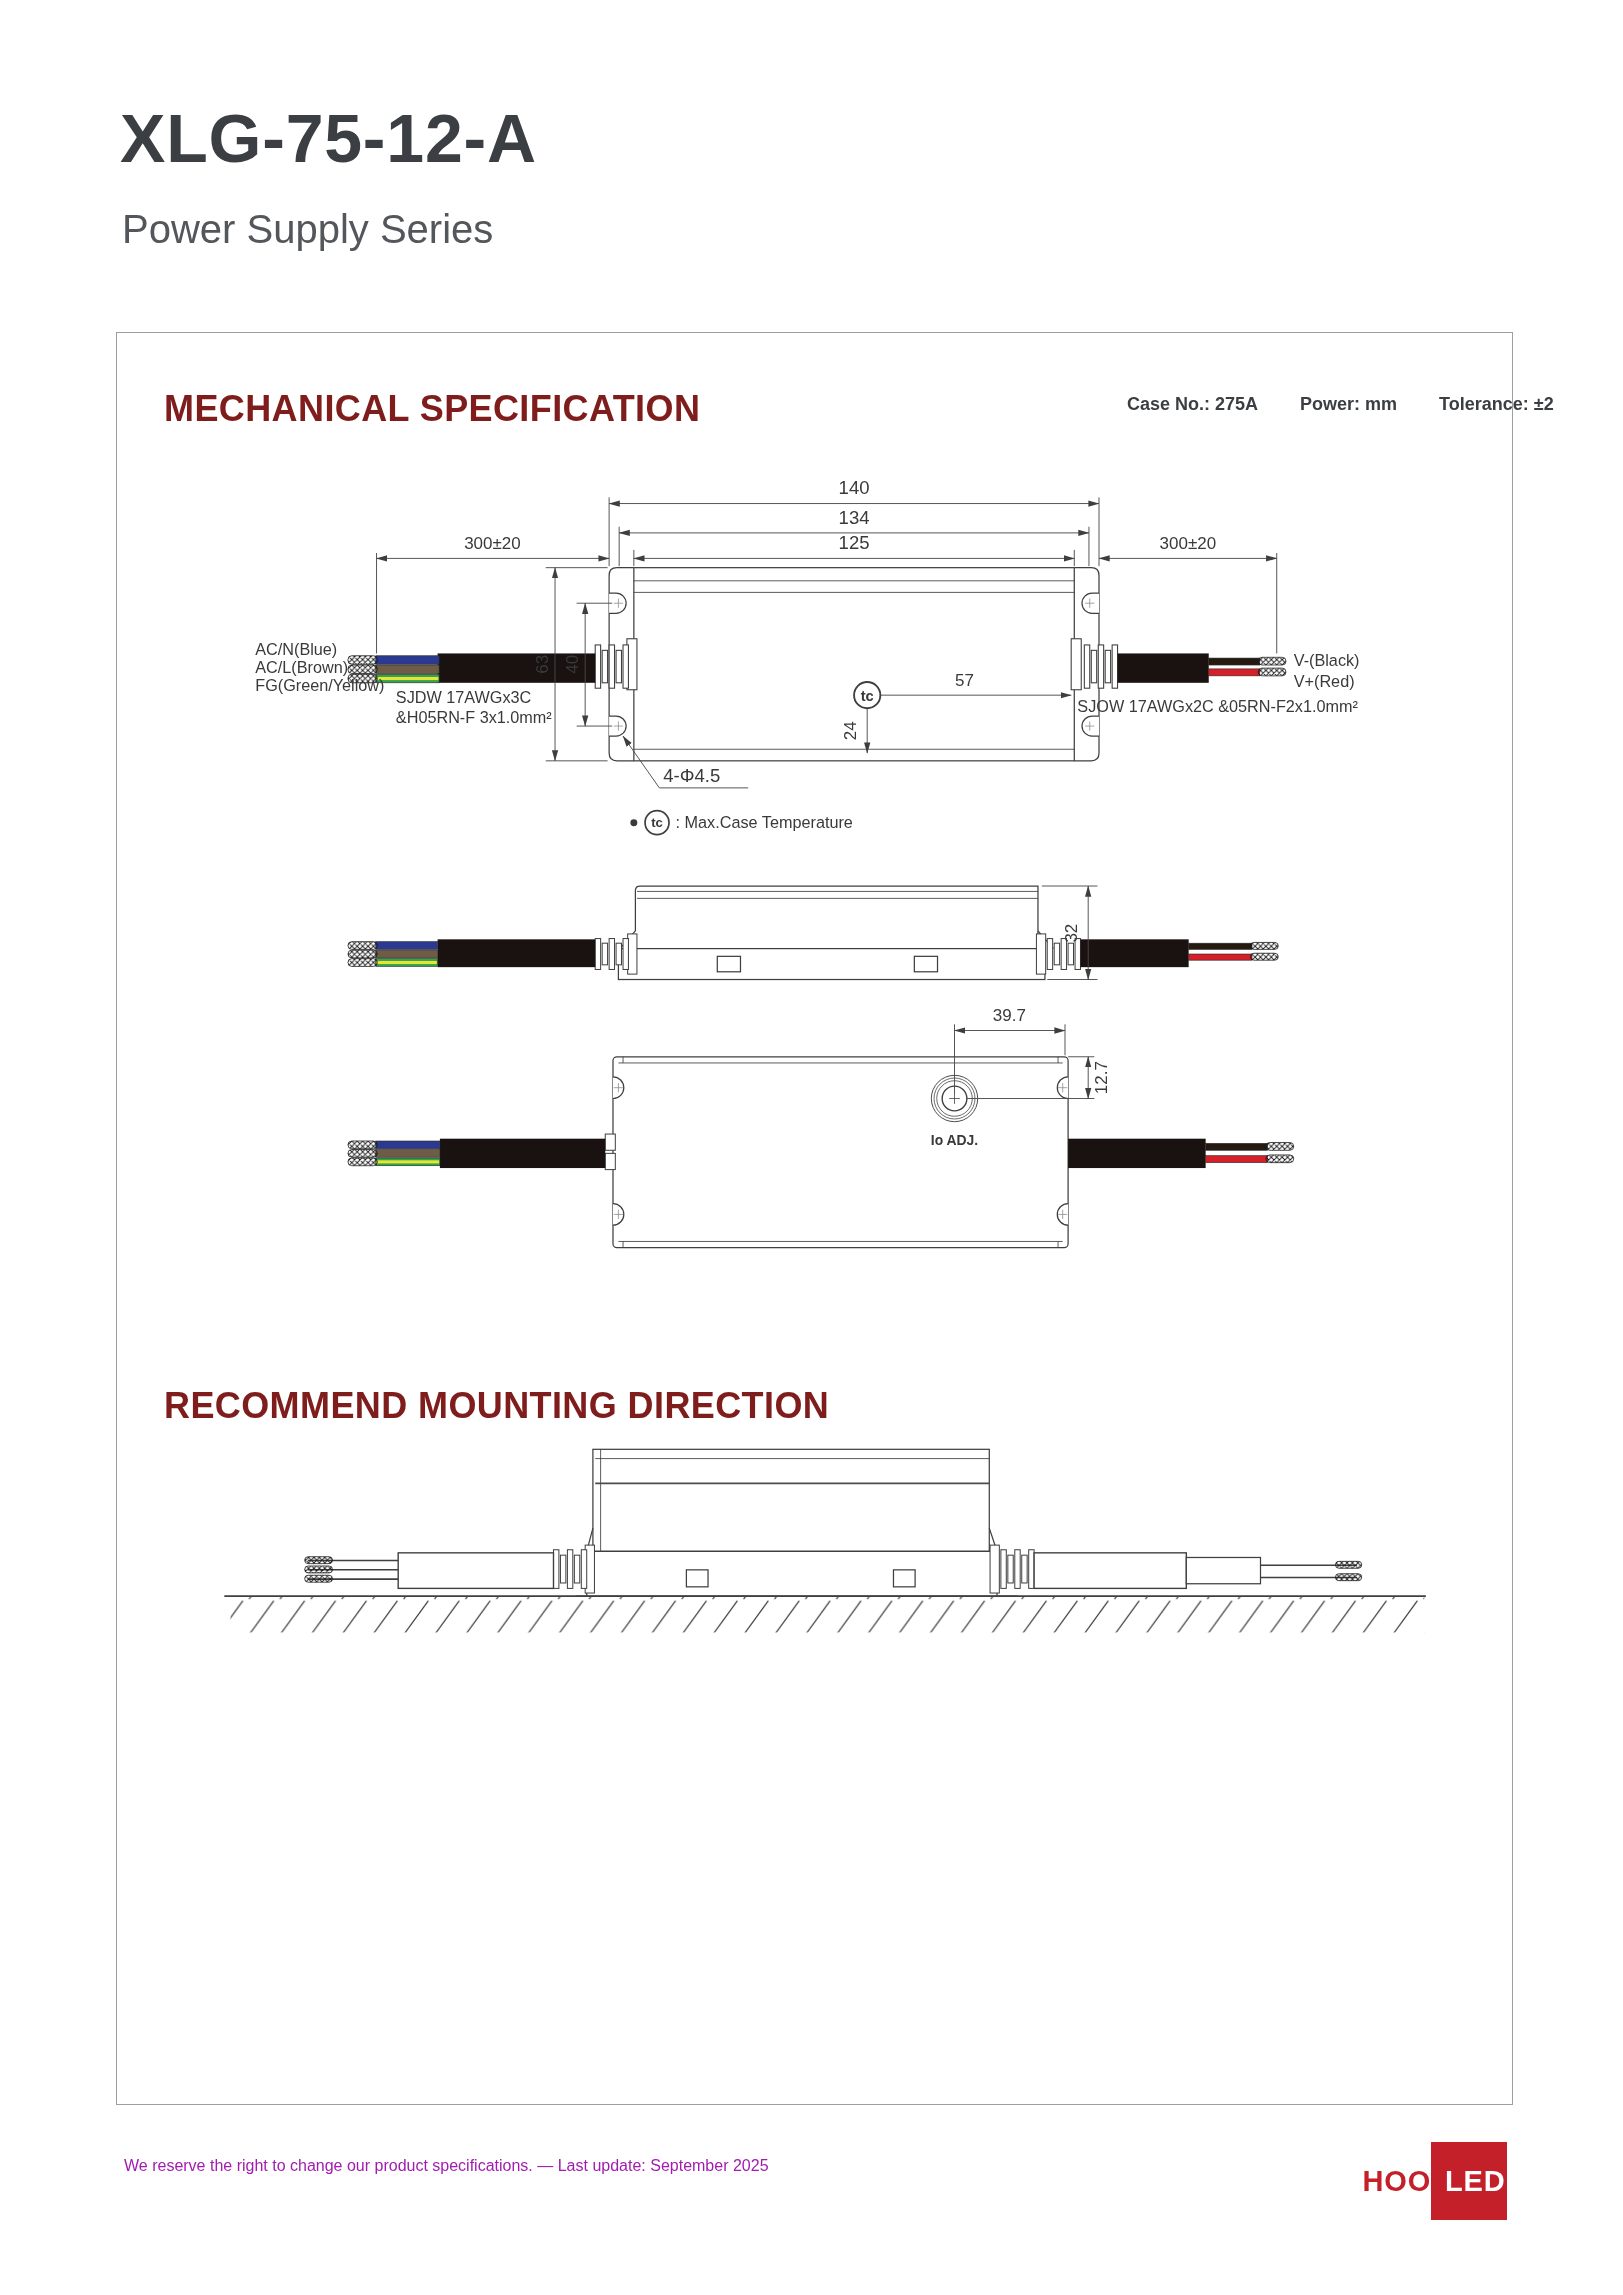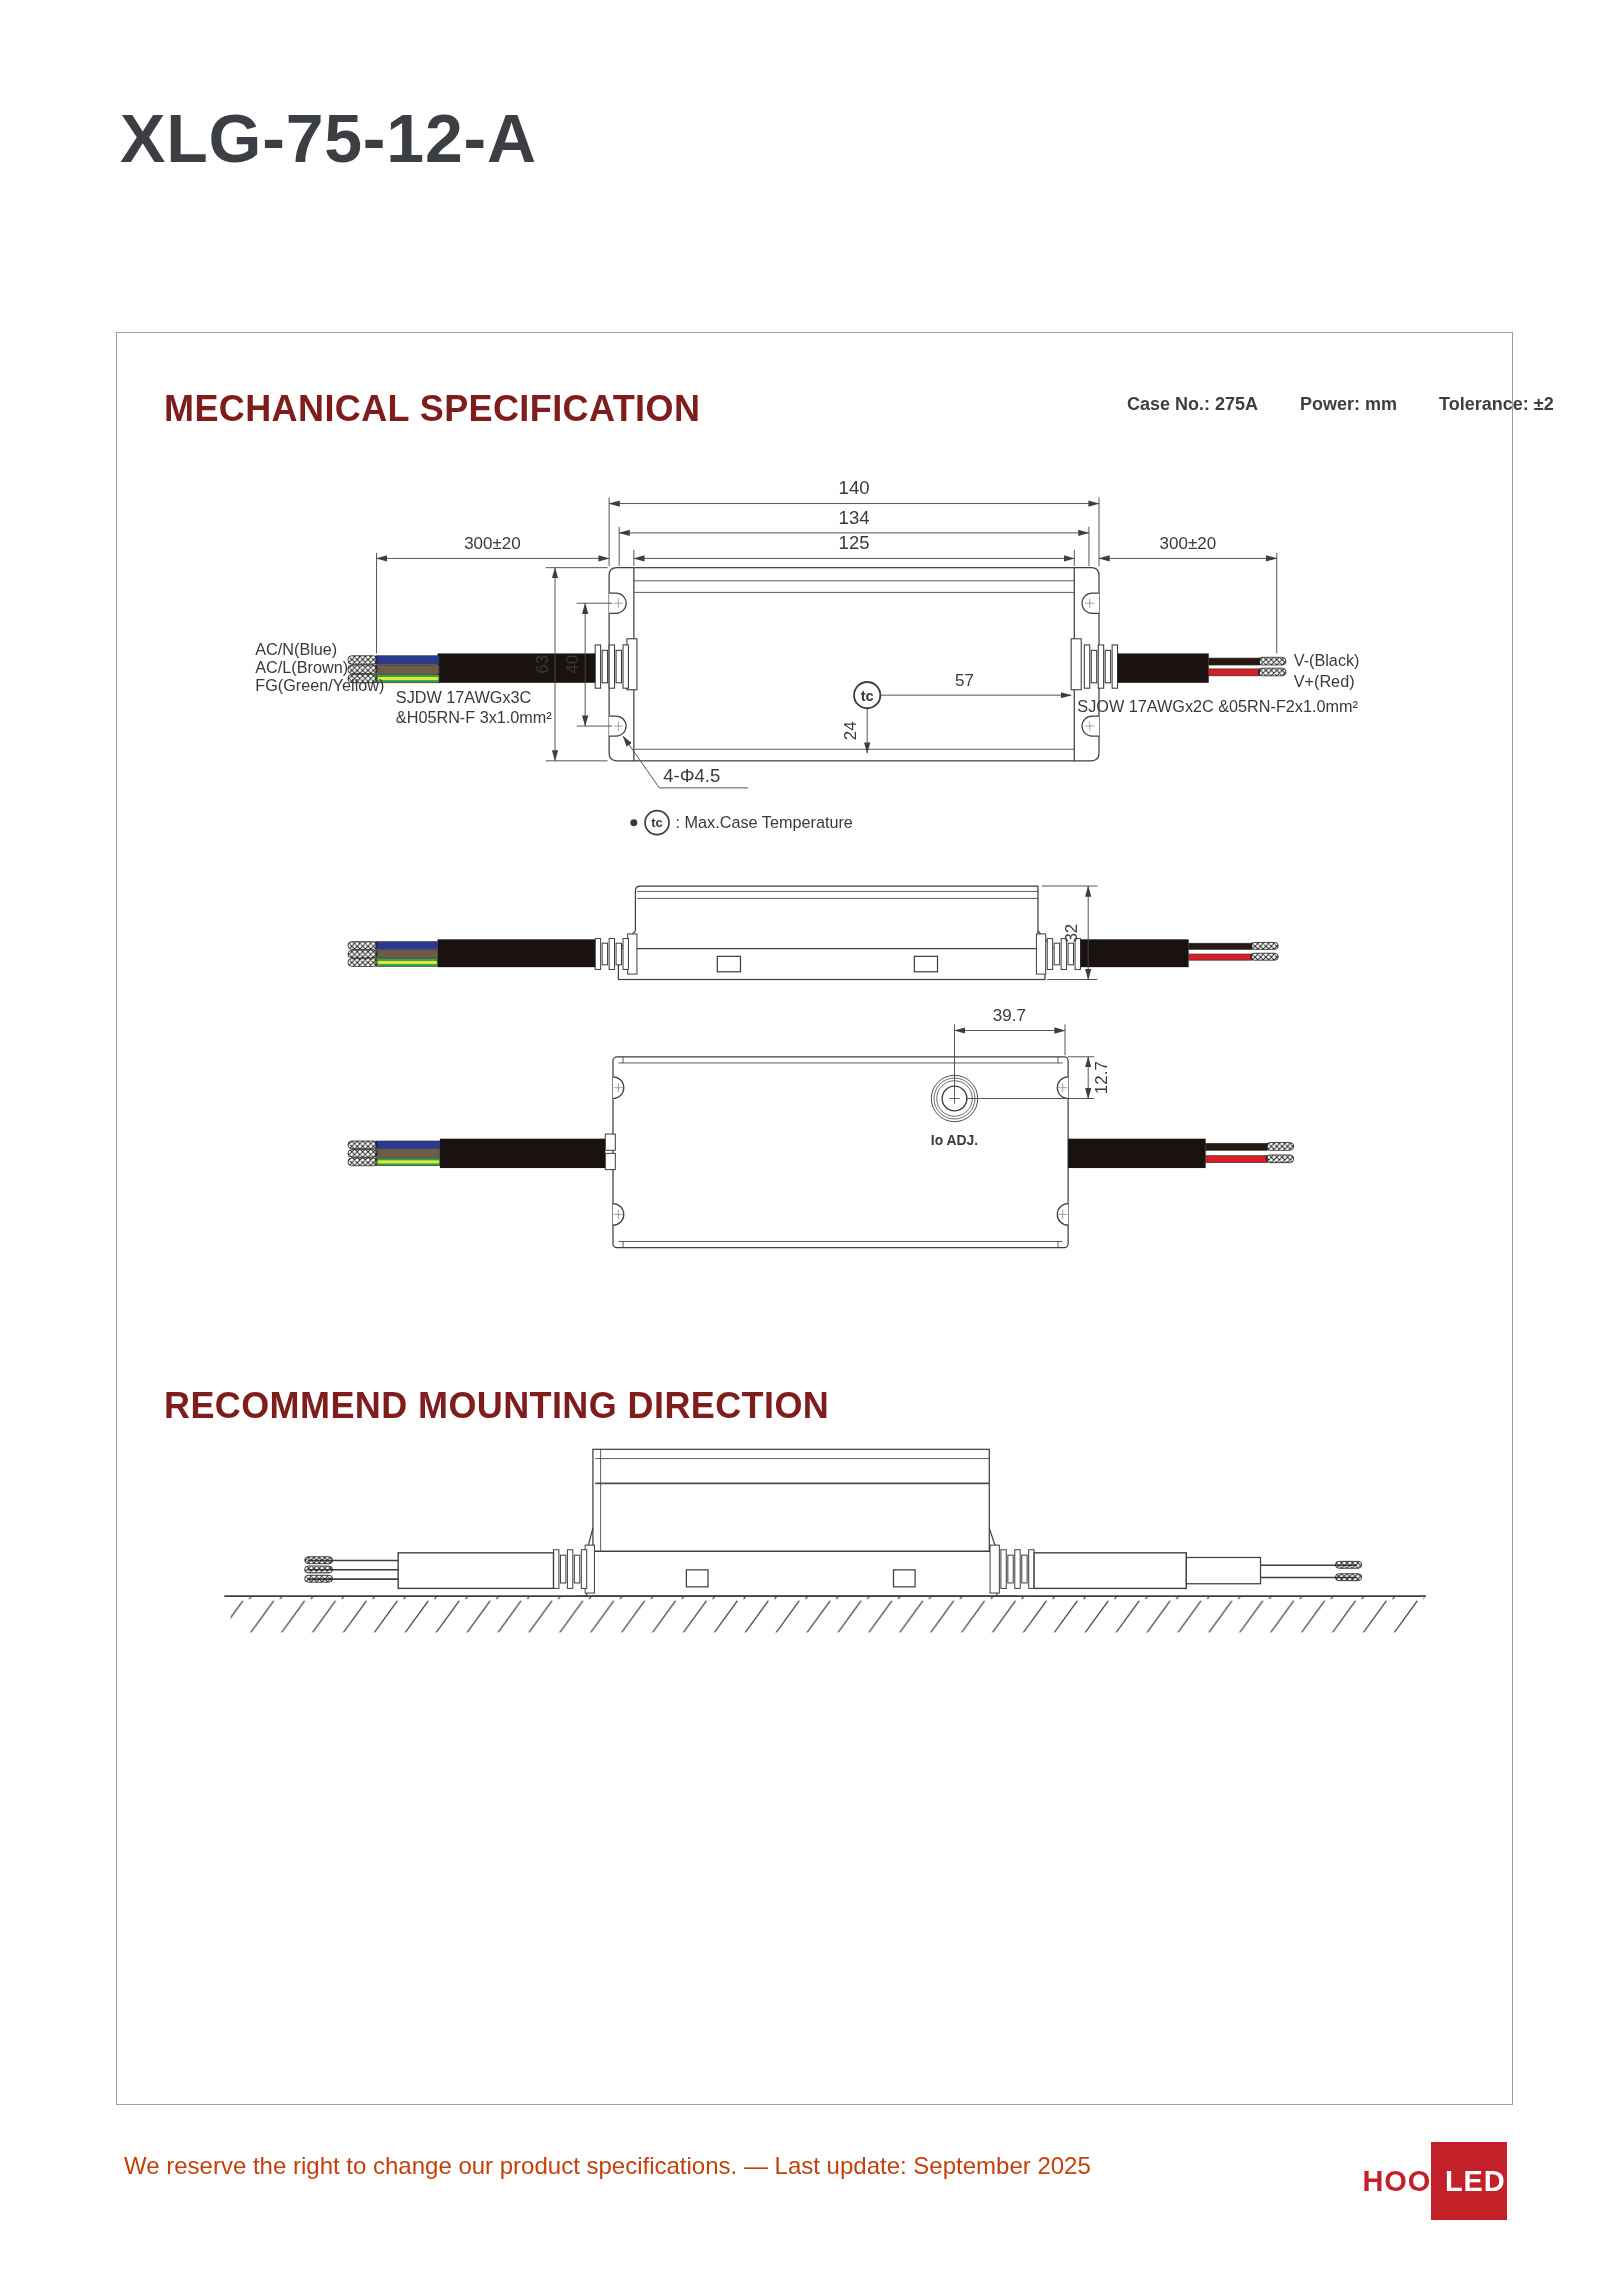--- a/index.html
+++ b/index.html
@@ -10,34 +10,35 @@
   .doc-subtitle{left:122px;top:207px;font-size:40px;font-weight:normal;color:#53565a;}
   .spec-box{left:116px;top:332px;width:1395px;height:1771px;border:1.5px solid #9aa0a5;background:#fff;}
   .section-heading{font-size:36px;font-weight:bold;color:#7f1d1d;letter-spacing:0.4px;}
   .h-mech{left:164px;top:388px;}
   .h-mount{left:164px;top:1385px;}
   .case-row{left:1127px;top:394px;display:flex;gap:42px;font-size:18px;font-weight:bold;color:#3b3e42;}
   .drawing-svg{left:116px;top:332px;}
   svg text{font-family:"Liberation Sans",sans-serif;fill:#3a3a3a;}
   .t24{font-size:24px;} .t22{font-size:22px;} .t21{font-size:21px;} .t18b{font-size:18px;font-weight:bold;}
   .t19b{font-size:19px;font-weight:bold;} .t17b{font-size:17px;font-weight:bold;}
-  .footer-text{left:124px;top:2150px;font-size:24px;line-height:32px;color:#c2410c;}
+  .footer-text{left:124px;top:2150px;font-size:16px;line-height:32px;color:#a21caf;}
   .logo{left:1349px;top:2142px;width:158px;height:78px;}
   .logo-box{position:absolute;right:0;top:0;width:76px;height:78px;}
   .logo-line{position:absolute;left:0;top:0;width:100%;height:100%;display:flex;align-items:center;
              font-size:29px;font-weight:bold;letter-spacing:0.8px;}
   .logo-hoo{display:inline-block;width:82px;text-align:right;}
   .logo-led{display:inline-block;color:#ffffff;padding-left:14px;position:relative;}
 </style>
 </head>
 <body>
 
 <div class="page">
 
   <div class="abs doc-title">XLG-75-12-A</div>
+  <div class="abs doc-subtitle">Power Supply Series</div>
 
   <div class="abs spec-box"></div>
 
   <div class="abs section-heading h-mech">MECHANICAL SPECIFICATION</div>
   <div class="abs case-row">
     <span>Case No.: 275A</span>
     <span>Power: mm</span>
     <span>Tolerance: ±2</span>
   </div>
   <div class="abs section-heading h-mount">RECOMMEND MOUNTING DIRECTION</div>

